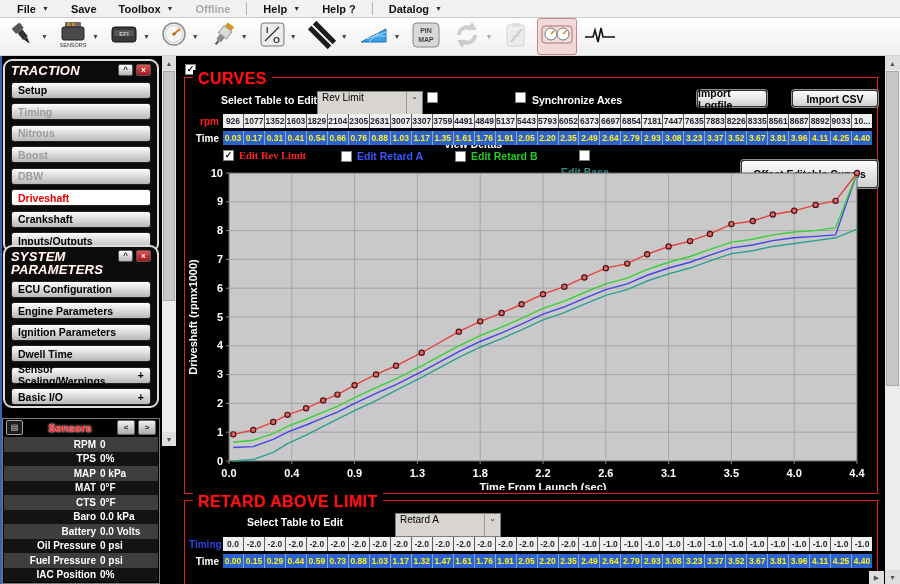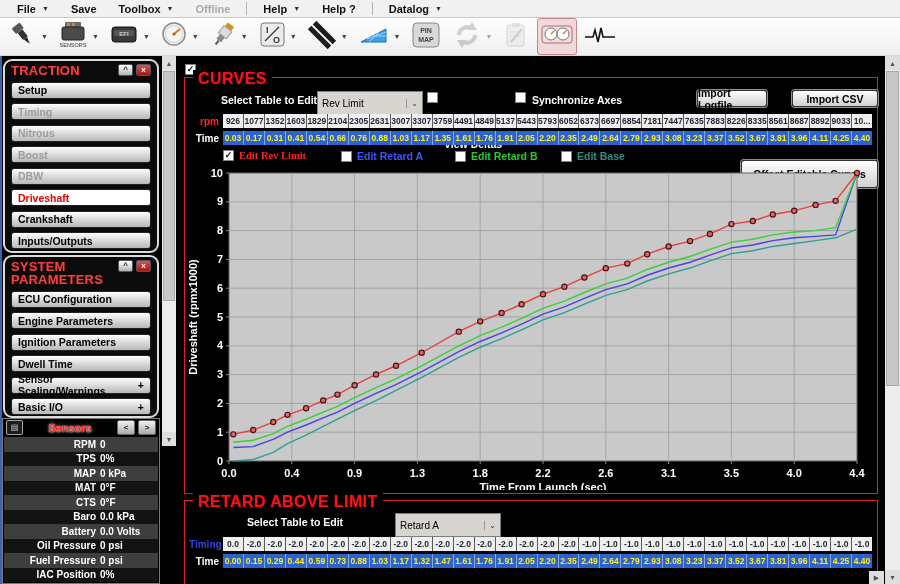--- a/index.html
+++ b/index.html
@@ -23,24 +23,24 @@
   .tbtn{display:flex;align-items:center;margin-right:3px;height:33px;padding:1px 2px;
         border-radius:3px;border:1px solid transparent;}
   .tbtn.active{background:#f2d8d8;border:1px solid #c08b8b;}
   .tbtn.dis{opacity:.45;}
   .tarr{font-size:7px;color:#444;margin-left:3px;}
 
   
   .panel{position:absolute;left:3px;width:156px;background:#0b0b0b;border:2px solid #dcdcdc;
          border-radius:9px;box-sizing:border-box;padding:3px 6px;}
   #traction{top:59px;height:194px;}
-  #sysparams{top:255px;height:163px;overflow:hidden;}
+  #sysparams{top:245px;height:163px;overflow:hidden;}
   .phead{display:flex;align-items:flex-start;}
-  .ptitle{color:#ef4444;font-weight:700;font-size:13px;line-height:13px;
-          letter-spacing:.2px;text-shadow:0 0 2px #500;}
+  .ptitle{color:#ffffff;font-weight:700;font-size:13px;line-height:13px;
+          letter-spacing:.2px;text-shadow:0 0 2px #500;font-style:italic;}
   .pbtns{margin-left:auto;display:flex;gap:3px;}
   .pmin,.pclose{width:15px;height:12px;border:1px solid #555;border-radius:2px;
         font-size:8px;font-weight:700;display:flex;align-items:center;justify-content:center;
         box-sizing:border-box;line-height:1;}
   .pmin{background:linear-gradient(#fff,#b5b5b5);color:#222;}
   .pclose{background:linear-gradient(#e05050,#a01818);color:#fff;}
   .pitem{height:15px;margin:4.5px 0;background:linear-gradient(#fdfdfd,#b8b8b8);
          border:1px solid #222;border-radius:3px;display:flex;align-items:center;
          padding:0 6px;font-size:10.5px;font-weight:700;color:#000;
          box-shadow:inset 0 1px 0 #fff;}
@@ -88,21 +88,21 @@
   .wlabel{color:#fff;font-weight:700;font-size:11px;margin-top:12px;}
 
   .section{position:absolute;left:184px;width:694px;border:1px solid #e02020;box-sizing:border-box;}
   #curves-section{top:77px;height:417px;}
   #retard-section{top:500px;height:95px;}
   .sec-title{position:absolute;top:-8px;left:8px;background:#000;padding:0 5px;color:#ff1111;
              font-weight:700;font-size:16px;letter-spacing:.4px;text-shadow:0 0 2px #600;}
 
   .ctrl-label{position:absolute;color:#fff;font-weight:700;font-size:10.5px;white-space:nowrap;}
   .dd{position:absolute;height:24px;background:#d8d5d0;border:1px solid #7f7f7f;display:flex;
-      align-items:center;font-size:10px;color:#000;padding:0 4px;box-sizing:border-box;}
+      font-size:10px;color:#000;padding:0 4px;box-sizing:border-box;}
   .dd-arr{margin-left:auto;font-size:8px;color:#333;border-left:1px solid #999;padding-left:4px;}
   .wbtn{position:absolute;height:17px;background:linear-gradient(#ffffff,#d0d0d0);
         border:1px solid #333;border-radius:3px;display:flex;align-items:center;
         justify-content:center;font-size:10.5px;font-weight:700;color:#000;
         box-shadow:0 0 0 1px #909090;box-sizing:border-box;}
 
   .row-label{position:absolute;font-size:10px;font-weight:700;text-align:right;width:30px;left:4px;}
   .cells{position:absolute;left:38px;right:5px;height:14px;display:flex;gap:1px;}
   .cells.graybed{background:#5a5a5a;}
   .cells.bluebed{background:#86a8e8;}
@@ -486,21 +486,21 @@
           <span style="color: rgb(255, 34, 34); font-family: Liberation Serif, serif;">Edit Rev Limit</span>
         </div>
         <div class="echk" style="left:156px;top:72px;">
           <span class="cb"></span>
           <span style="color: rgb(58, 86, 255);">Edit Retard A</span>
         </div>
         <div class="echk" style="left:270px;top:72px;">
           <span class="cb"></span>
           <span style="color: rgb(39, 204, 39);">Edit Retard B</span>
         </div>
-        <div class="echk" style="left:376px;top:72px;">
+        <div class="echk" style="left:376px;top:72px;flex-direction:column;">
           <span class="cb"></span>
           <span style="color: rgb(46, 143, 134);">Edit Base</span>
         </div>
       </div>
     <div class="wbtn" style="left:556px;top:82px;width:137px;height:28px;">Offset Editable Curves</div>
 
     <svg id="chart-svg" width="694" height="322">
         <rect x="44" y="5" width="628" height="288" fill="#c9c9c9" stroke="#666"></rect>
         <line x1="44" y1="293" x2="44" y2="296" stroke="#888"></line>
         <text x="44" y="309" text-anchor="middle" fill="#fff" font-size="11" font-weight="bold" font-family="Liberation Sans">0.0</text>

